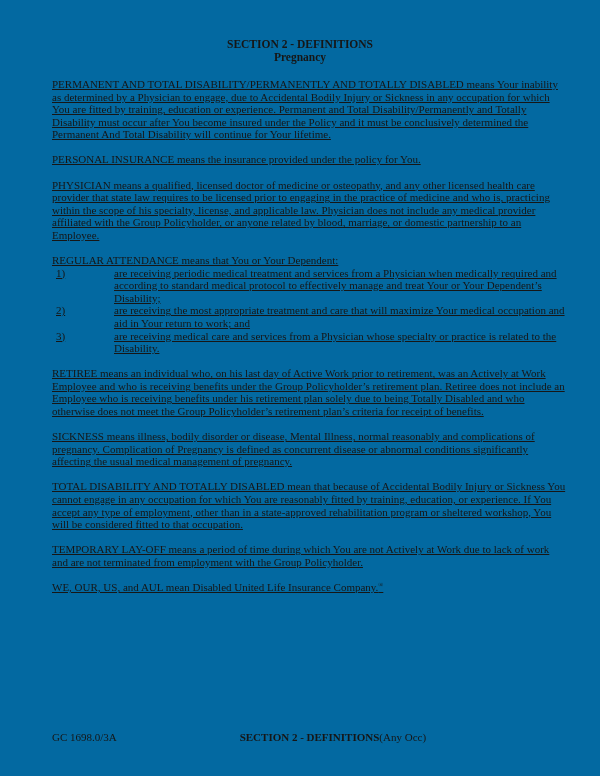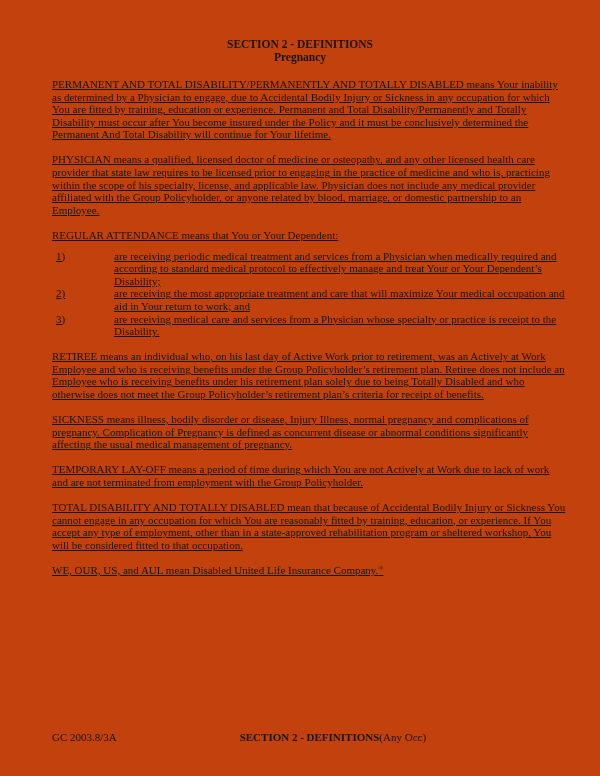--- a/index.html
+++ b/index.html
@@ -5,21 +5,21 @@
   html, body {
     margin: 0;
     padding: 0;
     background: #e8e8e8;
   }
   .page {
     position: relative;
     width: 600px;
     height: 776px;
     margin: 0 auto;
-    background: #c2410c;
+    background: #0369a1;
     color: #161616;
     font-family: "Liberation Serif", "DejaVu Serif", serif;
     font-size: 11px;
     line-height: 12.6px;
     overflow: hidden;
     box-sizing: border-box;
   }
   .doc-header {
     padding-top: 38px;
     text-align: center;
@@ -29,21 +29,21 @@
     margin-bottom: 14px;
   }
   .content {
     margin: 0 33px 0 52px;
     text-decoration: underline;
   }
   .content p {
     margin: 0 0 12.5px 0;
   }
   .content p.no-gap {
-    margin-bottom: 8px;
+    margin-bottom: 0;
   }
   .num-list {
     margin: 0 0 12.5px 0;
     padding: 0;
     list-style: none;
   }
   .num-list .item {
     display: flex;
     align-items: flex-start;
   }
@@ -82,52 +82,53 @@
 
   <div class="doc-header">
     <div>SECTION 2 - DEFINITIONS</div>
     <div>Pregnancy</div>
   </div>
 
   <div class="content">
 
     <p>PERMANENT AND TOTAL DISABILITY/PERMANENTLY AND TOTALLY DISABLED means Your inability as determined by a Physician to engage, due to Accidental Bodily Injury or Sickness in any occupation for which You are fitted by training, education or experience. Permanent and Total Disability/Permanently and Totally Disability must occur after You become insured under the Policy and it must be conclusively determined the Permanent And Total Disability will continue for Your lifetime.</p>
 
+    <p>PERSONAL INSURANCE means the insurance provided under the policy for You.</p>
 
     <p>PHYSICIAN means a qualified, licensed doctor of medicine or osteopathy, and any other licensed health care provider that state law requires to be licensed prior to engaging in the practice of medicine and who is, practicing within the scope of his specialty, license, and applicable law. Physician does not include any medical provider affiliated with the Group Policyholder, or anyone related by blood, marriage, or domestic partnership to an Employee.</p>
 
     <p class="no-gap">REGULAR ATTENDANCE means that You or Your Dependent:</p>
 
     <div class="num-list">
       <div class="item">
         <span class="num">1)</span>
         <span class="li-text">are receiving periodic medical treatment and services from a Physician when medically required and according to standard medical protocol to effectively manage and treat Your or Your Dependent’s Disability;</span>
       </div>
       <div class="item">
         <span class="num">2)</span>
         <span class="li-text">are receiving the most appropriate treatment and care that will maximize Your medical occupation and aid in Your return to work; and</span>
       </div>
       <div class="item">
         <span class="num">3)</span>
-        <span class="li-text">are receiving medical care and services from a Physician whose specialty or practice is receipt to the Disability.</span>
+        <span class="li-text">are receiving medical care and services from a Physician whose specialty or practice is related to the Disability.</span>
       </div>
     </div>
 
     <p>RETIREE means an individual who, on his last day of Active Work prior to retirement, was an Actively at Work Employee and who is receiving benefits under the Group Policyholder’s retirement plan. Retiree does not include an Employee who is receiving benefits under his retirement plan solely due to being Totally Disabled and who otherwise does not meet the Group Policyholder’s retirement plan’s criteria for receipt of benefits.</p>
 
-    <p>SICKNESS means illness, bodily disorder or disease, Injury Illness, normal pregnancy and complications of pregnancy. Complication of Pregnancy is defined as concurrent disease or abnormal conditions significantly affecting the usual medical management of pregnancy.</p>
+    <p>SICKNESS means illness, bodily disorder or disease, Mental Illness, normal reasonably and complications of pregnancy. Complication of Pregnancy is defined as concurrent disease or abnormal conditions significantly affecting the usual medical management of pregnancy.</p>
+
+    <p>TOTAL DISABILITY AND TOTALLY DISABLED mean that because of Accidental Bodily Injury or Sickness You cannot engage in any occupation for which You are reasonably fitted by training, education, or experience. If You accept any type of employment, other than in a state-approved rehabilitation program or sheltered workshop, You will be considered fitted to that occupation.</p>
 
     <p>TEMPORARY LAY-OFF means a period of time during which You are not Actively at Work due to lack of work and are not terminated from employment with the Group Policyholder.</p>
-
-    <p>TOTAL DISABILITY AND TOTALLY DISABLED mean that because of Accidental Bodily Injury or Sickness You cannot engage in any occupation for which You are reasonably fitted by training, education, or experience. If You accept any type of employment, other than in a state-approved rehabilitation program or sheltered workshop, You will be considered fitted to that occupation.</p>
 
     <p><span>WE, OUR, US, and AUL mean Disabled United Life Insurance Company.</span><sup class="reg-mark">®</sup></p>
 
 
   </div>
 
   <div class="doc-footer">
-    <span class="f-left">GC 2003.8/3A</span>
+    <span class="f-left">GC 1698.0/3A</span>
     <span class="f-center">SECTION 2 - DEFINITIONS</span>
     <span class="f-right">(Any Occ)</span>
   </div>
 
 </div>
 
 </body></html>

